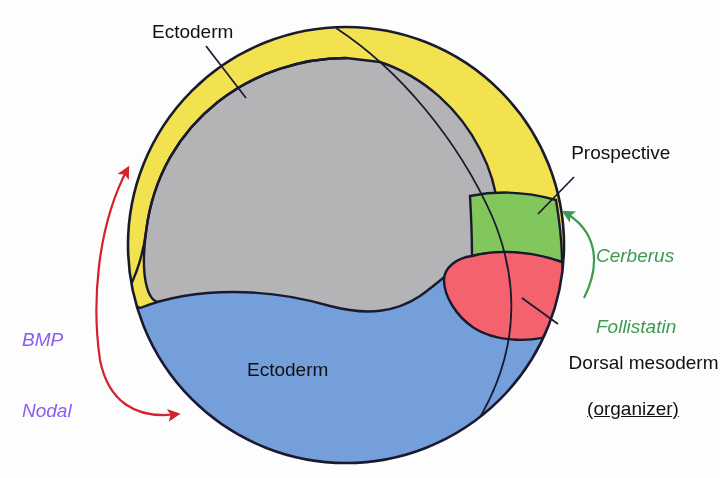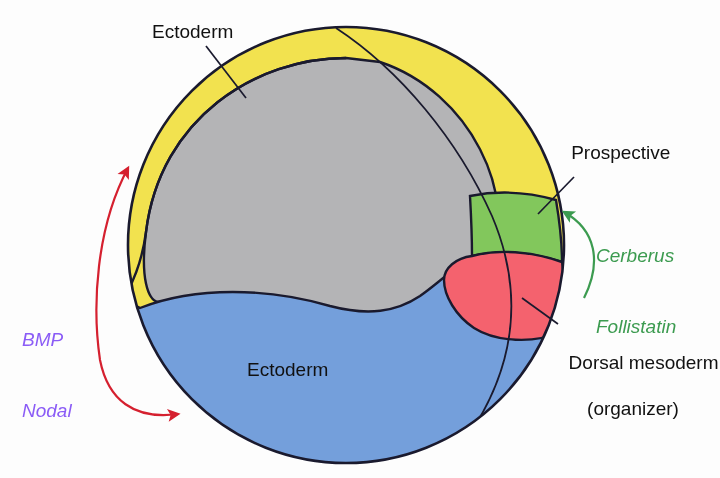--- a/index.html
+++ b/index.html
@@ -37,21 +37,21 @@
     left: 550px;
     top: 118px;
     text-align: center;
   }
   .lbl-dorsal {
     left: 546px;
     top: 328px;
     text-align: center;
     width: 174px;
   }
-  .lbl-dorsal .l2 { display: block; }
+  .lbl-dorsal .l2 { display: block; text-decoration: underline; }
   .genes {
     position: absolute;
     left: 596px;
     top: 197px;
     color: #3c9b50;
     font-style: italic;
     font-size: 19px;
     line-height: 23.5px;
     font-family: "Liberation Sans", sans-serif;
     white-space: pre;

